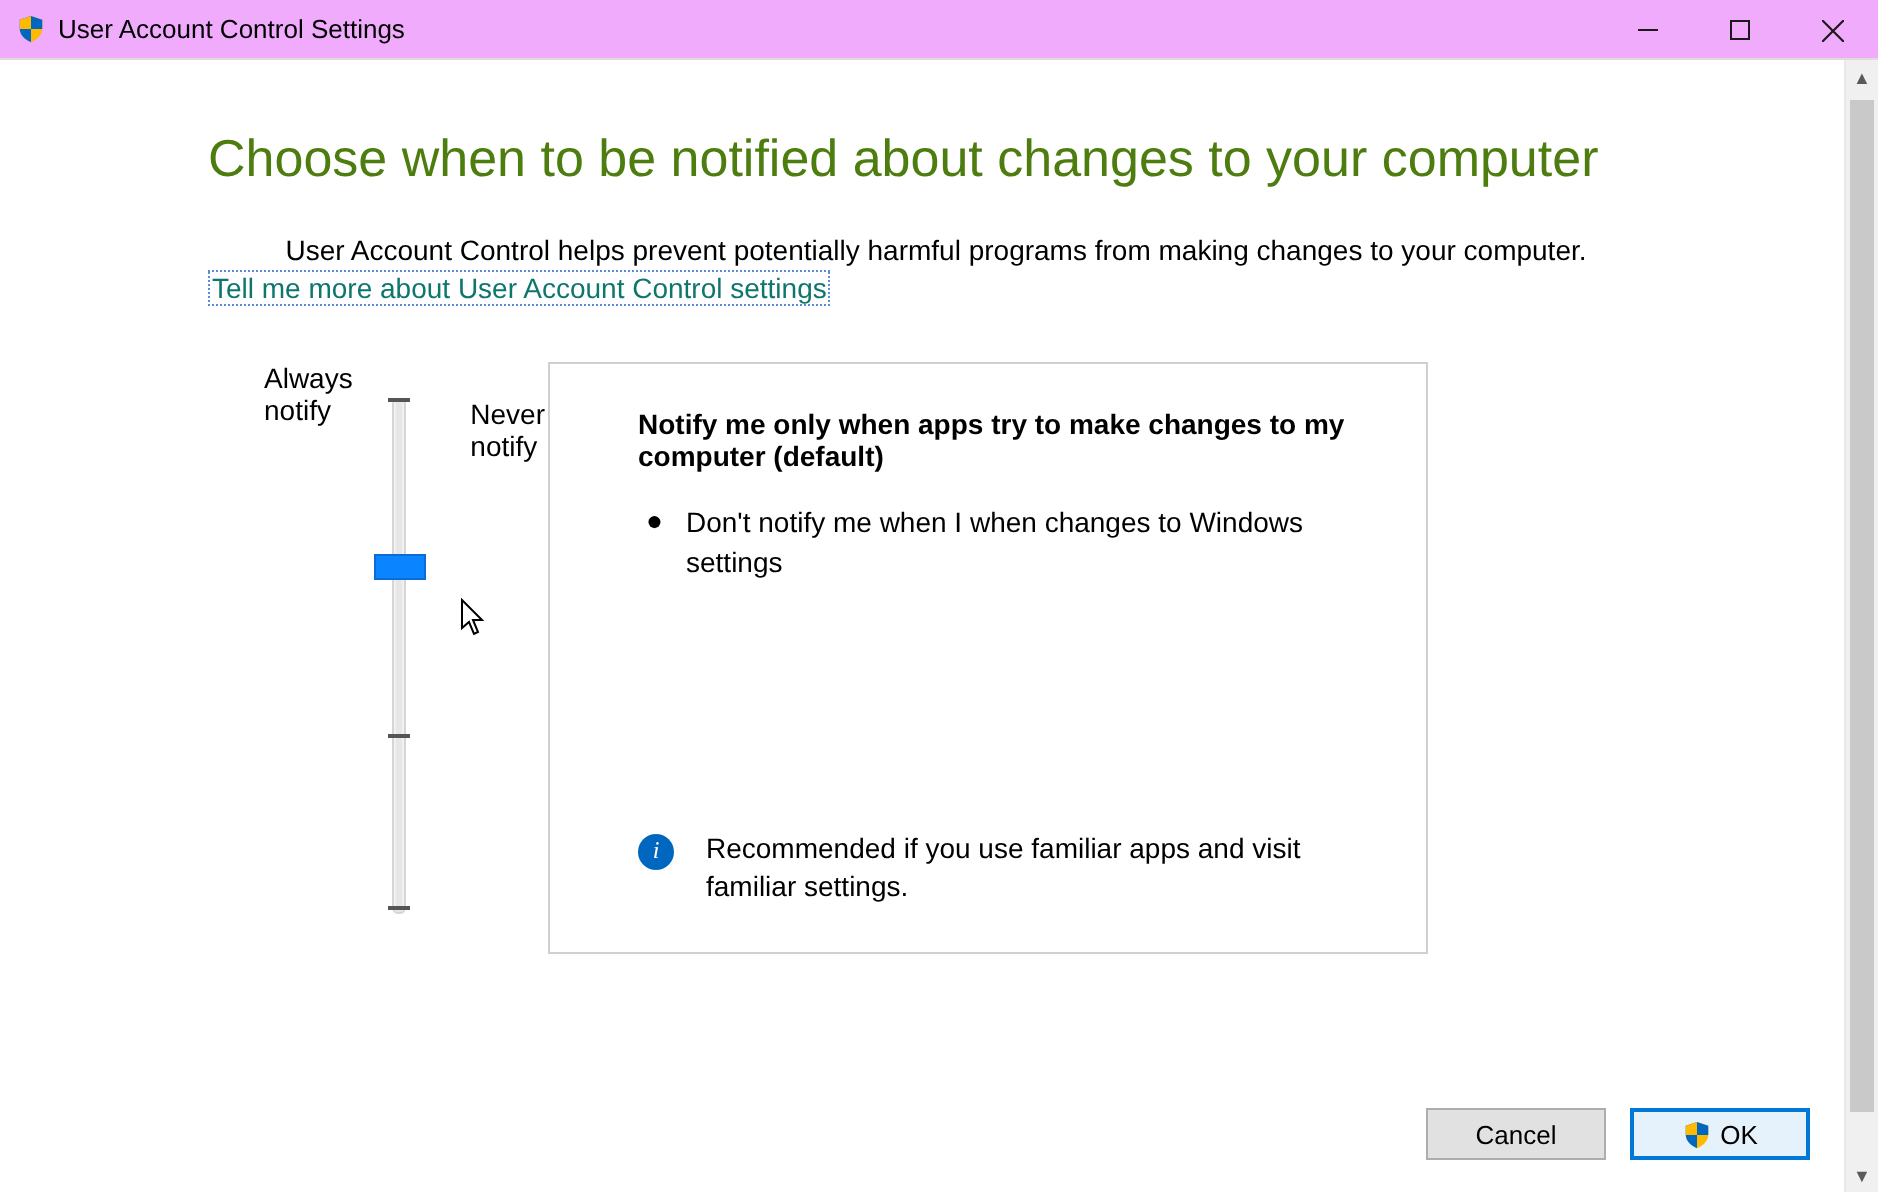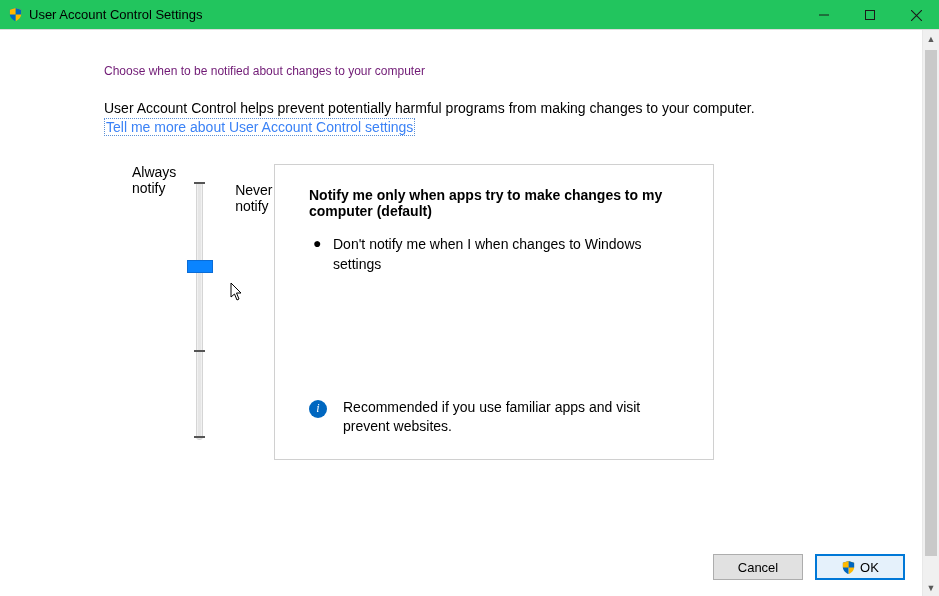--- a/index.html
+++ b/index.html
@@ -14,21 +14,21 @@
     overflow: hidden;
   }
 
   
   .titlebar {
     height: 30px;
     border-bottom: 1px solid #dcdcdc;
     display: flex;
     align-items: center;
     padding-left: 8px;
-    background: #22c55e;
+    background: #f0abfc;
   }
   .titlebar .shield-icon { margin-right: 6px; }
   .titlebar .title-text { font-size: 13px; flex: 1; }
   .win-controls { display: flex; height: 100%; }
   .win-btn {
     width: 46px;
     height: 30px;
     display: flex;
     align-items: center;
     justify-content: center;
@@ -68,28 +68,28 @@
     display: flex;
     align-items: center;
     justify-content: center;
     font-size: 9px;
     color: #5a5a5a;
   }
   .vscrollbar .arrow-up { top: 0; }
   .vscrollbar .arrow-down { bottom: 0; }
 
   .heading {
-    color: #701a75;
-    font-size: 12px;
+    color: #4d7c0f;
+    font-size: 26px;
     font-weight: 400;
     margin: 0 0 22px 0;
   }
-  .desc-text { font-size: 14px; margin: 0 0 2px 0; }
+  .desc-text { font-size: 14px; margin: 0 0 2px 0; text-align: center; }
   .help-link {
-    color: #3b82f6;
+    color: #0f766e;
     text-decoration: none;
     border: 1px dotted #5a8fd6;
     padding: 0 1px;
     display: inline-block;
     font-size: 14px;
   }
 
   .middle-row {
     display: flex;
     margin-top: 28px;
@@ -160,21 +160,21 @@
     color: #000;
     pointer-events: none;
   }
 
   
   .info-panel {
     flex: 1;
     border: 1px solid #d0d0d0;
     max-width: 440px;
     min-height: 296px;
-    padding: 22px 30px 22px 34px;
+    padding: 22px 30px 22px 44px;
     position: relative;
     display: flex;
     flex-direction: column;
   }
   .panel-title { font-weight: 700; font-size: 14px; margin: 0 0 16px 0; }
   .bullet-row { display: flex; font-size: 14px; }
   .bullet-dot { width: 24px; text-align: left; padding-left: 4px; }
   .bullet-text { flex: 1; line-height: 1.4; }
   .spacer { flex: 1; }
   .reco-row { display: flex; align-items: flex-start; padding-top: 18px; }
@@ -291,21 +291,21 @@
 
       <div class="info-panel">
         <p class="panel-title">Notify me only when apps try to make changes to my computer (default)</p>
         <div class="bullet-row">
           <div class="bullet-dot">●</div>
           <div class="bullet-text">Don't notify me when I when changes to Windows settings</div>
         </div>
         <div class="spacer"></div>
         <div class="reco-row">
           <div class="info-icon">i</div>
-          <div class="reco-text">Recommended if you use familiar apps and visit prevent websites.</div>
+          <div class="reco-text">Recommended if you use familiar apps and visit familiar settings.</div>
         </div>
       </div>
 
     </div>
 
     
     <div class="button-bar">
       <div class="btn btn-cancel">
         <span>Cancel</span>
       </div>

